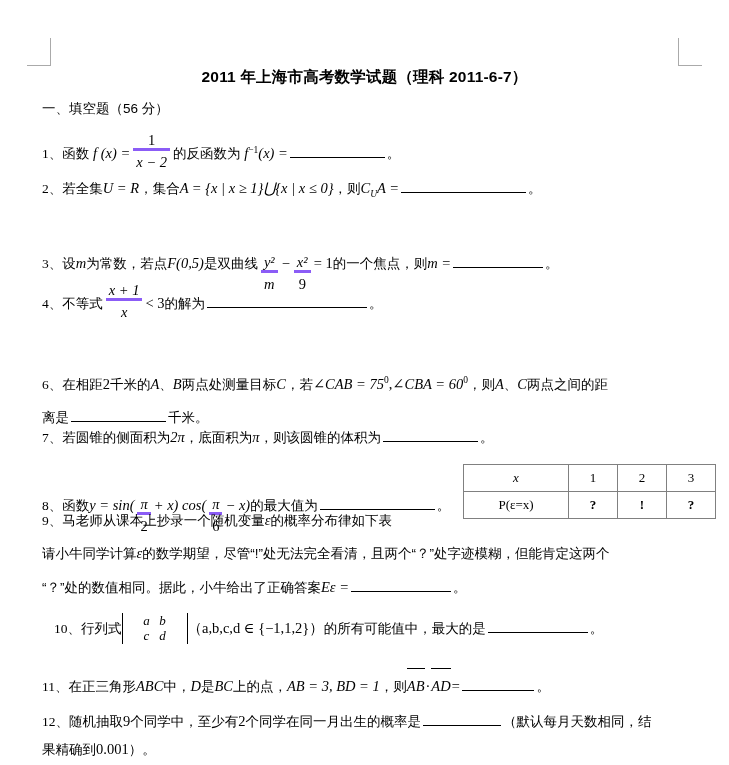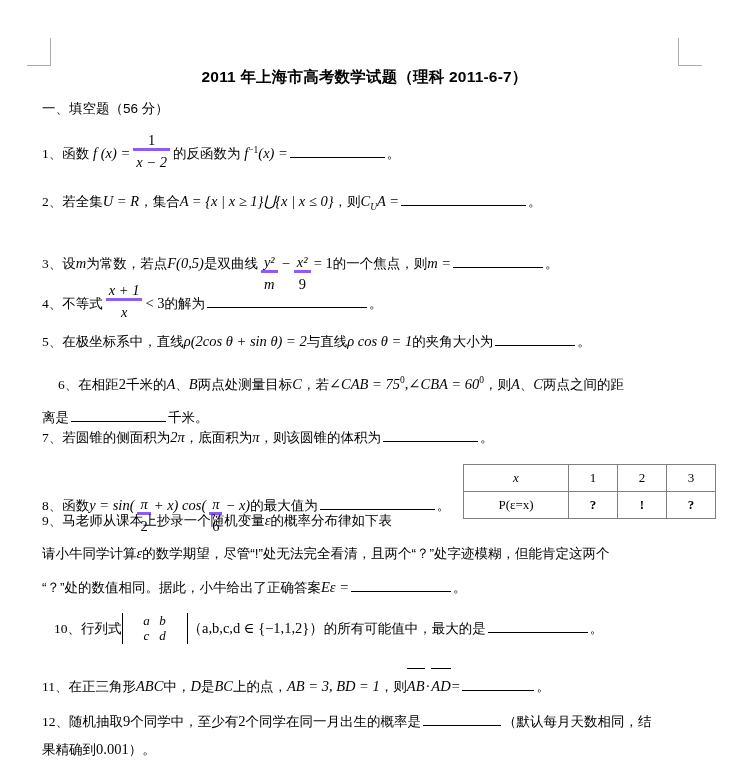--- a/index.html
+++ b/index.html
@@ -203,37 +203,34 @@
   <div class="doc-title">2011 年上海市高考数学试题（理科   2011-6-7）</div>
 
   <div class="section-head" style="top:100px;">一、填空题（56 分）</div>
 
   <div class="q" style="top:134px;">
     <span class="num">1、</span><span>函数</span>
     <span class="mi">f (x) =</span><span class="frac"><span class="n mn">1</span><span class="d mi">x − 2</span></span><span>的反函数为</span>
     <span class="mi">f</span><span class="supn">−1</span><span class="mi">(x) =</span><span class="blank" style="width:95px;"></span><span>。</span>
   </div>
 
-  <div class="q" style="top:192px;">
+  <div class="q" style="top:179px;">
     <span class="num">2、</span><span>若全集</span><span class="mi">U = R</span><span>，</span><span>集合</span><span class="mi">A = {x | x ≥ 1}⋃{x | x ≤ 0}</span><span>，</span><span>则</span><span class="mi">C</span><span class="sub">U</span><span class="mi">A =</span><span class="blank" style="width:125px;"></span><span>。</span>
   </div>
 
   <div class="q" style="top:232px;">
     <span class="num">3、</span><span>设</span><span class="mi">m</span><span>为常数，若点</span><span class="mi">F(0,5)</span><span>是双曲线</span><span class="frac small"><span class="n mi">y²</span><span class="d mi">m</span></span><span class="mop">−</span><span class="frac small"><span class="n mi">x²</span><span class="d mn">9</span></span><span class="mn">= 1</span><span>的一个焦点，则</span><span class="mi">m =</span><span class="blank" style="width:90px;"></span><span>。</span>
   </div>
 
   <div class="q" style="top:284px;">
     <span class="num">4、</span><span>不等式</span><span class="frac"><span class="n mi">x + 1</span><span class="d mi">x</span></span><span class="mn">&lt; 3</span><span>的解为</span><span class="blank" style="width:160px;"></span><span>。</span>
   </div>
 
-  <div class="q" style="top:332px;">
-    <span class="num">5、</span><span>在极坐标系中，直线</span><span class="mi">ρ(2cos θ + sin θ) = 2</span><span>与直线</span><span class="mi">ρ cos θ = 1</span><span>的夹角大小为</span><span class="blank" style="width:80px;"></span><span>。</span>
-  </div>
-
-  <div class="q" style="top:375px;margin-left:16px;">
+
+  <div class="q" style="top:375px;">
     <span class="num">6、</span><span>在相距</span><span class="mn">2</span><span>千米的</span><span class="mi">A</span><span>、</span><span class="mi">B</span><span>两点处测量目标</span><span class="mi">C</span><span>，若</span><span class="mi">∠CAB = 75</span><span class="supn">0</span><span class="mn">,</span><span class="mi">∠CBA = 60</span><span class="supn">0</span><span>，则</span><span class="mi">A</span><span>、</span><span class="mi">C</span><span>两点之间的距</span>
   </div>
 
   <div class="q" style="top:408px;">
     <span>离是</span><span class="blank" style="width:95px;"></span><span>千米。</span>
   </div>
 
   <div class="q" style="top:428px;">
     <span class="num">7、</span><span>若圆锥的侧面积为</span><span class="mi">2π</span><span>，底面积为</span><span class="mi">π</span><span>，则该圆锥的体积为</span><span class="blank" style="width:95px;"></span><span>。</span>
   </div>

